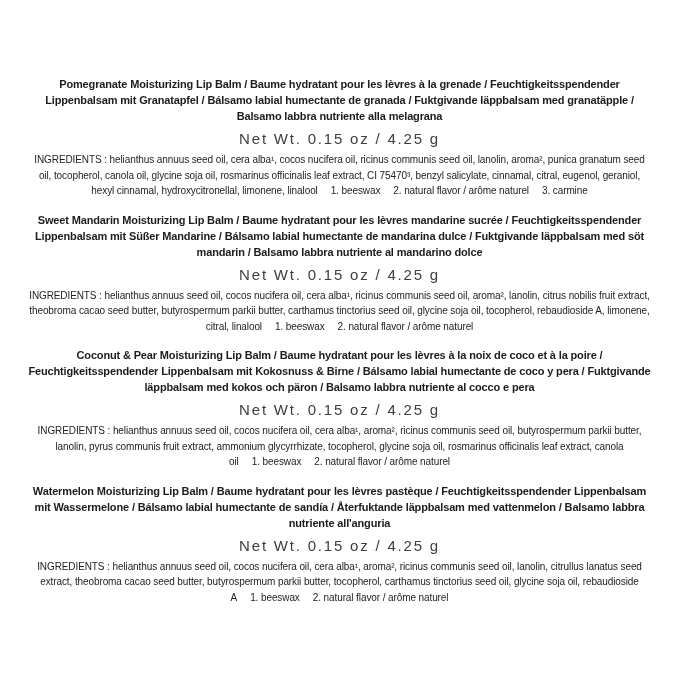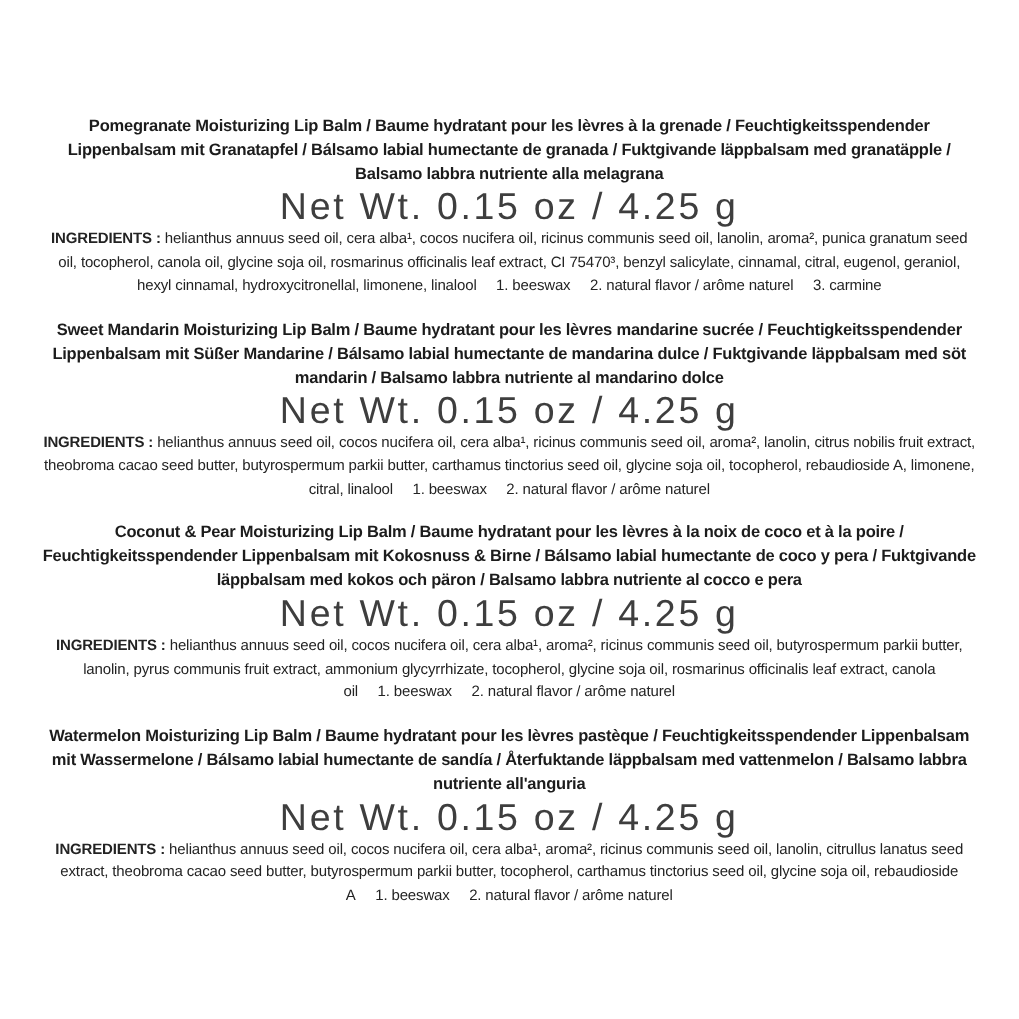--- a/index.html
+++ b/index.html
@@ -28,36 +28,36 @@
     text-align: center;
   }
   .product-title {
     font-weight: bold;
     font-size: 11px;
     line-height: 16px;
     letter-spacing: -0.15px;
     color: #1c1c1c;
   }
   .net-weight {
-    font-size: 25px;
+    font-size: 15px;
     line-height: 25px;
     font-weight: 400;
     letter-spacing: 1.8px;
     color: #3e3e3e;
     margin: 2px 0 1px 0;
   }
   .ingredients {
     font-size: 10px;
     line-height: 15.5px;
     letter-spacing: -0.1px;
     color: #232323;
     margin: 0;
   }
   .ingredients-label {
-    font-weight: bold;
+    font-weight: normal;
   }
   .footnote {
     padding-left: 13px;
     white-space: nowrap;
     text-align: center;
   }
 </style>
 </head>
 <body>
 

